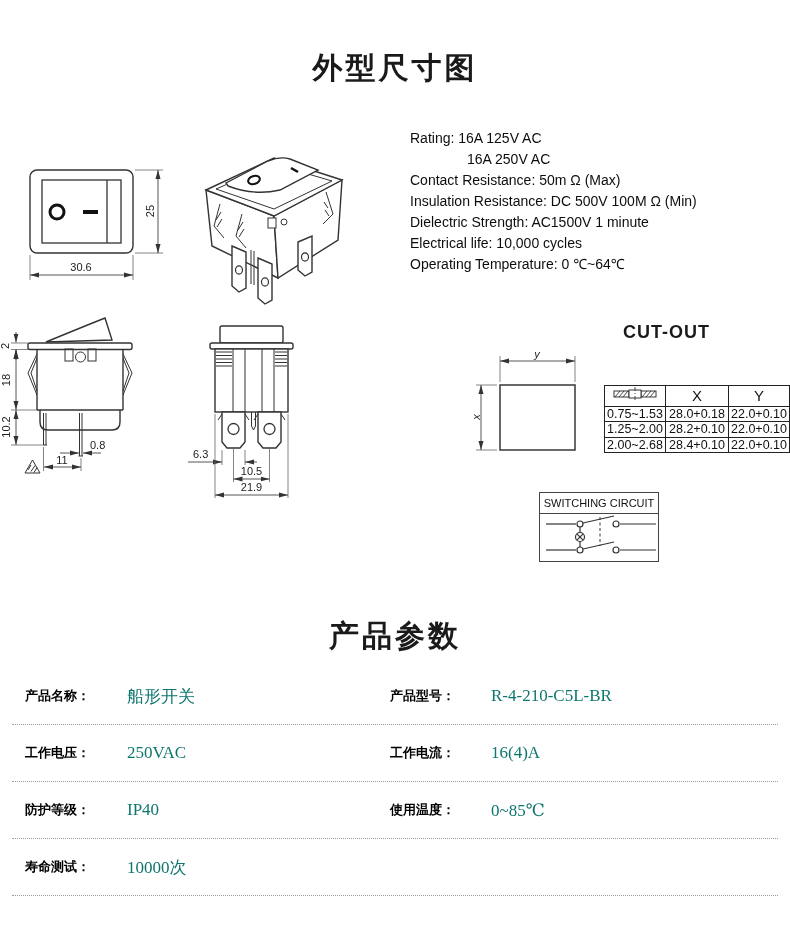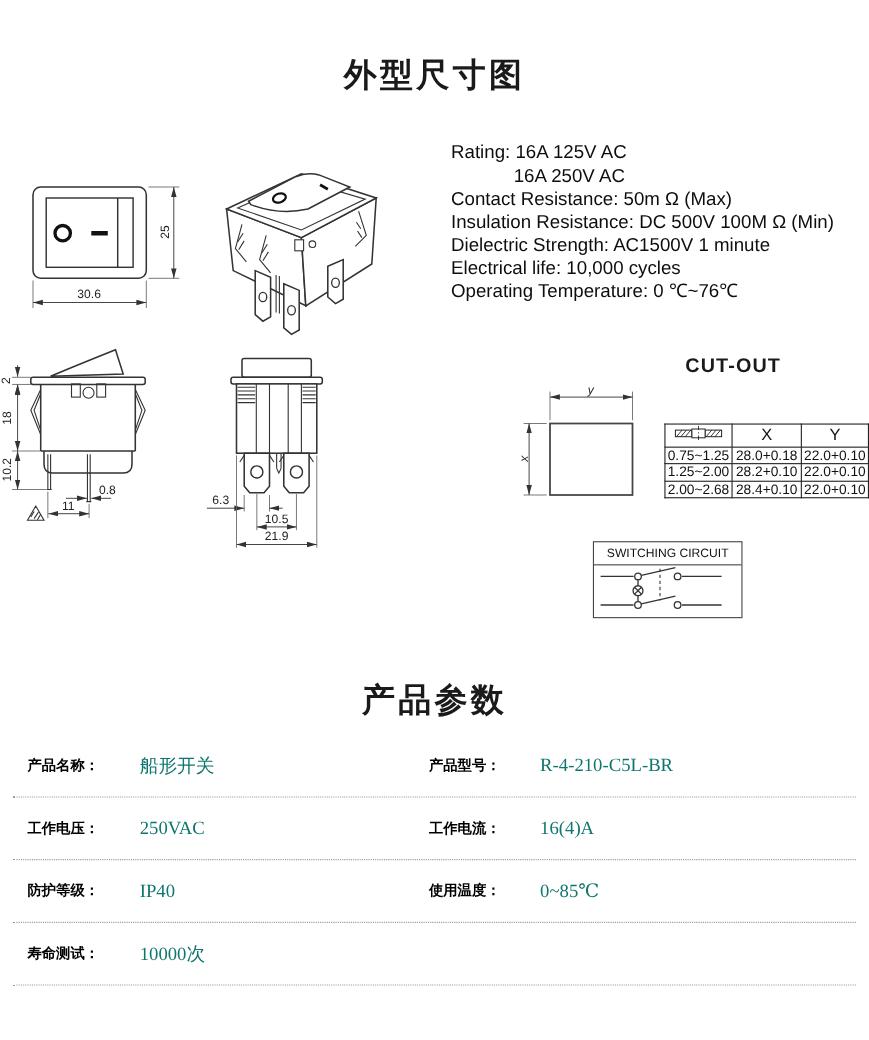--- a/index.html
+++ b/index.html
@@ -2,32 +2,32 @@
 <html><head>
 <meta charset="utf-8">
 <style>
   html,body{margin:0;padding:0;background:#fff;}
   .page{position:relative;width:790px;height:945px;background:#fff;overflow:hidden;
         font-family:"Liberation Sans",sans-serif;color:#111;}
   .abs{position:absolute;}
   .sec-title{position:absolute;left:0;width:790px;text-align:center;
              font-size:30px;font-weight:bold;letter-spacing:3px;color:#1a1a1a;}
   .ratings{position:absolute;left:410px;top:128px;width:372px;
-           font-size:17px;line-height:21px;color:#0d0d0d;}
+           font-size:14px;line-height:21px;color:#0d0d0d;}
   .ratings .indent{padding-left:57px;}
   .cutout-title{position:absolute;left:540px;top:322px;width:170px;text-align:right;
                 font-size:18px;font-weight:bold;letter-spacing:1px;color:#1a1a1a;}
   
   .co-table{position:absolute;left:604px;top:385px;border-collapse:collapse;}
   .co-table td{border:1.2px solid #222;text-align:center;padding:0 2px;
                font-size:12.5px;line-height:1.15;height:14px;color:#111;white-space:nowrap;}
   .co-table tr.hdr td{height:20px;font-size:15px;}
   .co-table td.c1{width:56px;} .co-table td.c2{width:66px;} .co-table td.c3{width:54px;}
   
-  .circuit{position:absolute;left:539px;top:492px;width:136px;height:70px;
+  .circuit{position:absolute;left:539px;top:492px;width:120px;height:70px;
            border:1.2px solid #444;box-sizing:border-box;background:#fff;}
   .circuit .ct{height:20px;line-height:20px;text-align:center;font-size:11px;
                border-bottom:1.2px solid #444;color:#111;white-space:nowrap;}
   
   .specs{position:absolute;left:12px;top:668px;width:766px;}
   .spec-row{position:relative;height:56px;border-bottom:1px dotted #9a9a9a;}
   .spec-row span{position:absolute;top:50%;transform:translateY(-50%);white-space:nowrap;}
   .sl{font-weight:bold;font-size:13px;color:#000;}
   .sv{font-size:17px;font-family:"Liberation Serif","DejaVu Serif",serif;color:#0f766e;}
   .l-label{left:13px;} .l-value{left:115px;} .r-label{left:378px;} .r-value{left:479px;}
@@ -92,21 +92,21 @@
     <ellipse cx="113" cy="129" rx="3.5" ry="4.2" fill="none" stroke="#333" stroke-width="1.2"></ellipse>
   </svg>
 
   <div class="ratings">
     <div>Rating: 16A 125V AC</div>
     <div class="indent">16A 250V AC</div>
     <div>Contact Resistance: 50m Ω (Max)</div>
     <div>Insulation Resistance: DC 500V 100M Ω (Min)</div>
     <div>Dielectric Strength: AC1500V 1 minute</div>
     <div>Electrical life: 10,000 cycles</div>
-    <div>Operating Temperature: 0 ℃~76℃</div>
+    <div>Operating Temperature: 0 ℃~64℃</div>
   </div>
 
   <svg class="abs" style="left:0px;top:313px;" width="170" height="180" viewBox="0 0 170 180">
     <defs>
       <marker id="sva" markerWidth="10" markerHeight="7" refX="9" refY="3.5" orient="auto-start-reverse" markerUnits="userSpaceOnUse">
         <path d="M0,1 L9,3.5 L0,6 Z" fill="#333"></path>
       </marker>
     </defs>
     <path d="M46,29 Q80,15 105,5 L112,27 Z" class="wh" stroke-width="1.3"></path>
     <rect x="28" y="30" width="104" height="6.5" rx="2" class="wh" stroke-width="1.3"></rect>
@@ -237,21 +237,21 @@
           <rect x="29" y="4" width="15" height="6" fill="none" stroke="#222" stroke-width="0.9"></rect>
           <path d="M30,10 L35,4 M34,10 L39,4 M38,10 L43,4" stroke="#222" stroke-width="0.8"></path>
           <rect x="17" y="3" width="12" height="8" fill="#fff" stroke="#222" stroke-width="0.9"></rect>
           <line x1="23" y1="0" x2="23" y2="14" stroke="#222" stroke-width="0.8" stroke-dasharray="4,2,1,2"></line>
         </svg>
       </td>
       <td class="c2">X</td>
       <td class="c3">Y</td>
     </tr>
     <tr>
-      <td>0.75~1.25</td>
+      <td>0.75~1.53</td>
       <td>28.0+0.18</td>
       <td>22.0+0.10</td>
     </tr>
     <tr>
       <td>1.25~2.00</td>
       <td>28.2+0.10</td>
       <td>22.0+0.10</td>
     </tr>
     <tr>
       <td>2.00~2.68</td>

